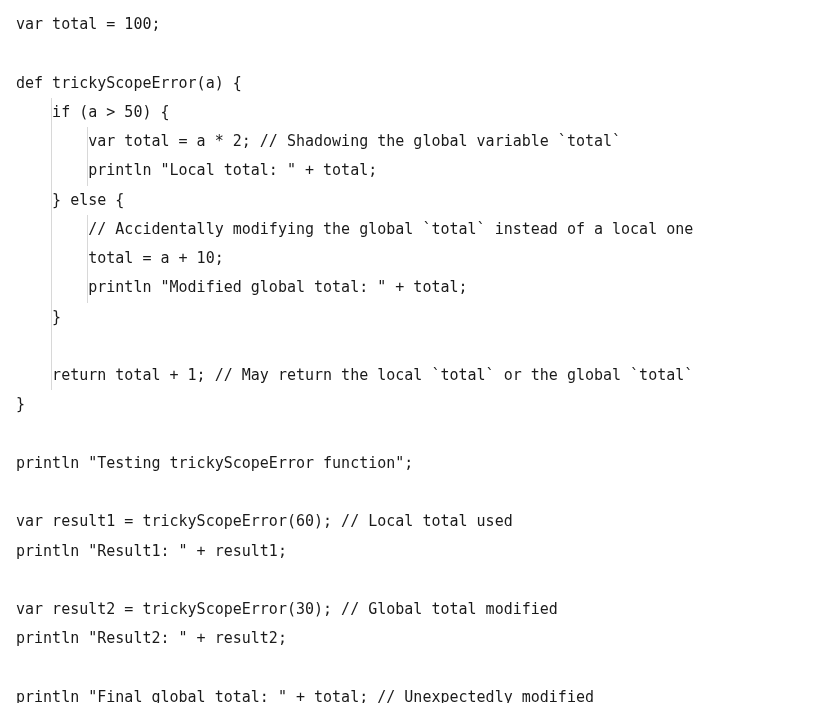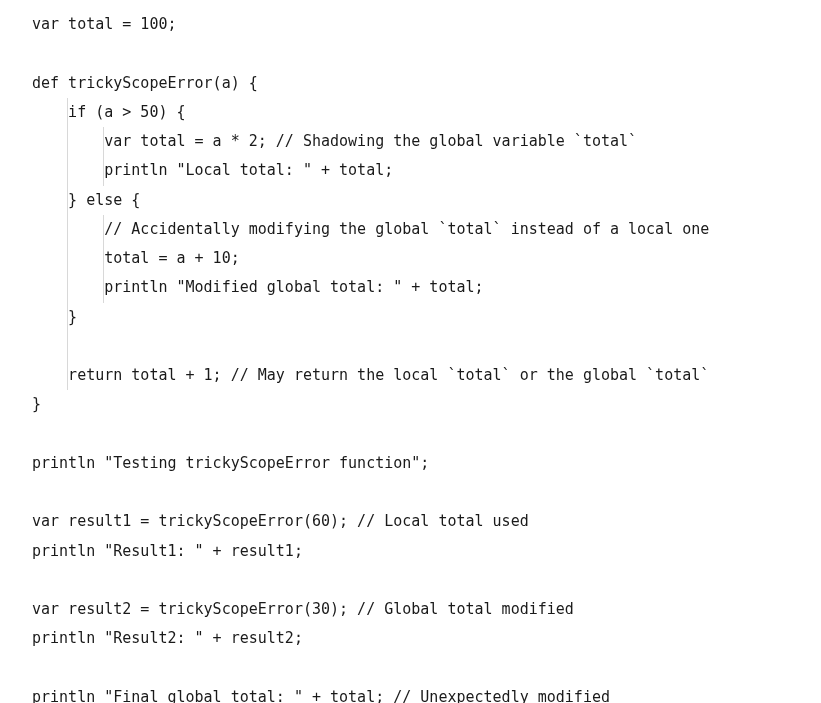--- a/index.html
+++ b/index.html
@@ -18,21 +18,20 @@
     }
     .code-block {
       white-space: pre;
       position: relative;
     }
     .line {
       display: block;
       min-height: 1.95em;
       position: relative;
       padding-left: 0;
-      margin-left: 16px;
     }
     .indent-guide-1::before {
       content: "";
       position: absolute;
       left: 35px;
       top: 0;
       bottom: 0;
       width: 1px;
       background: #d8d8d8;
     }

